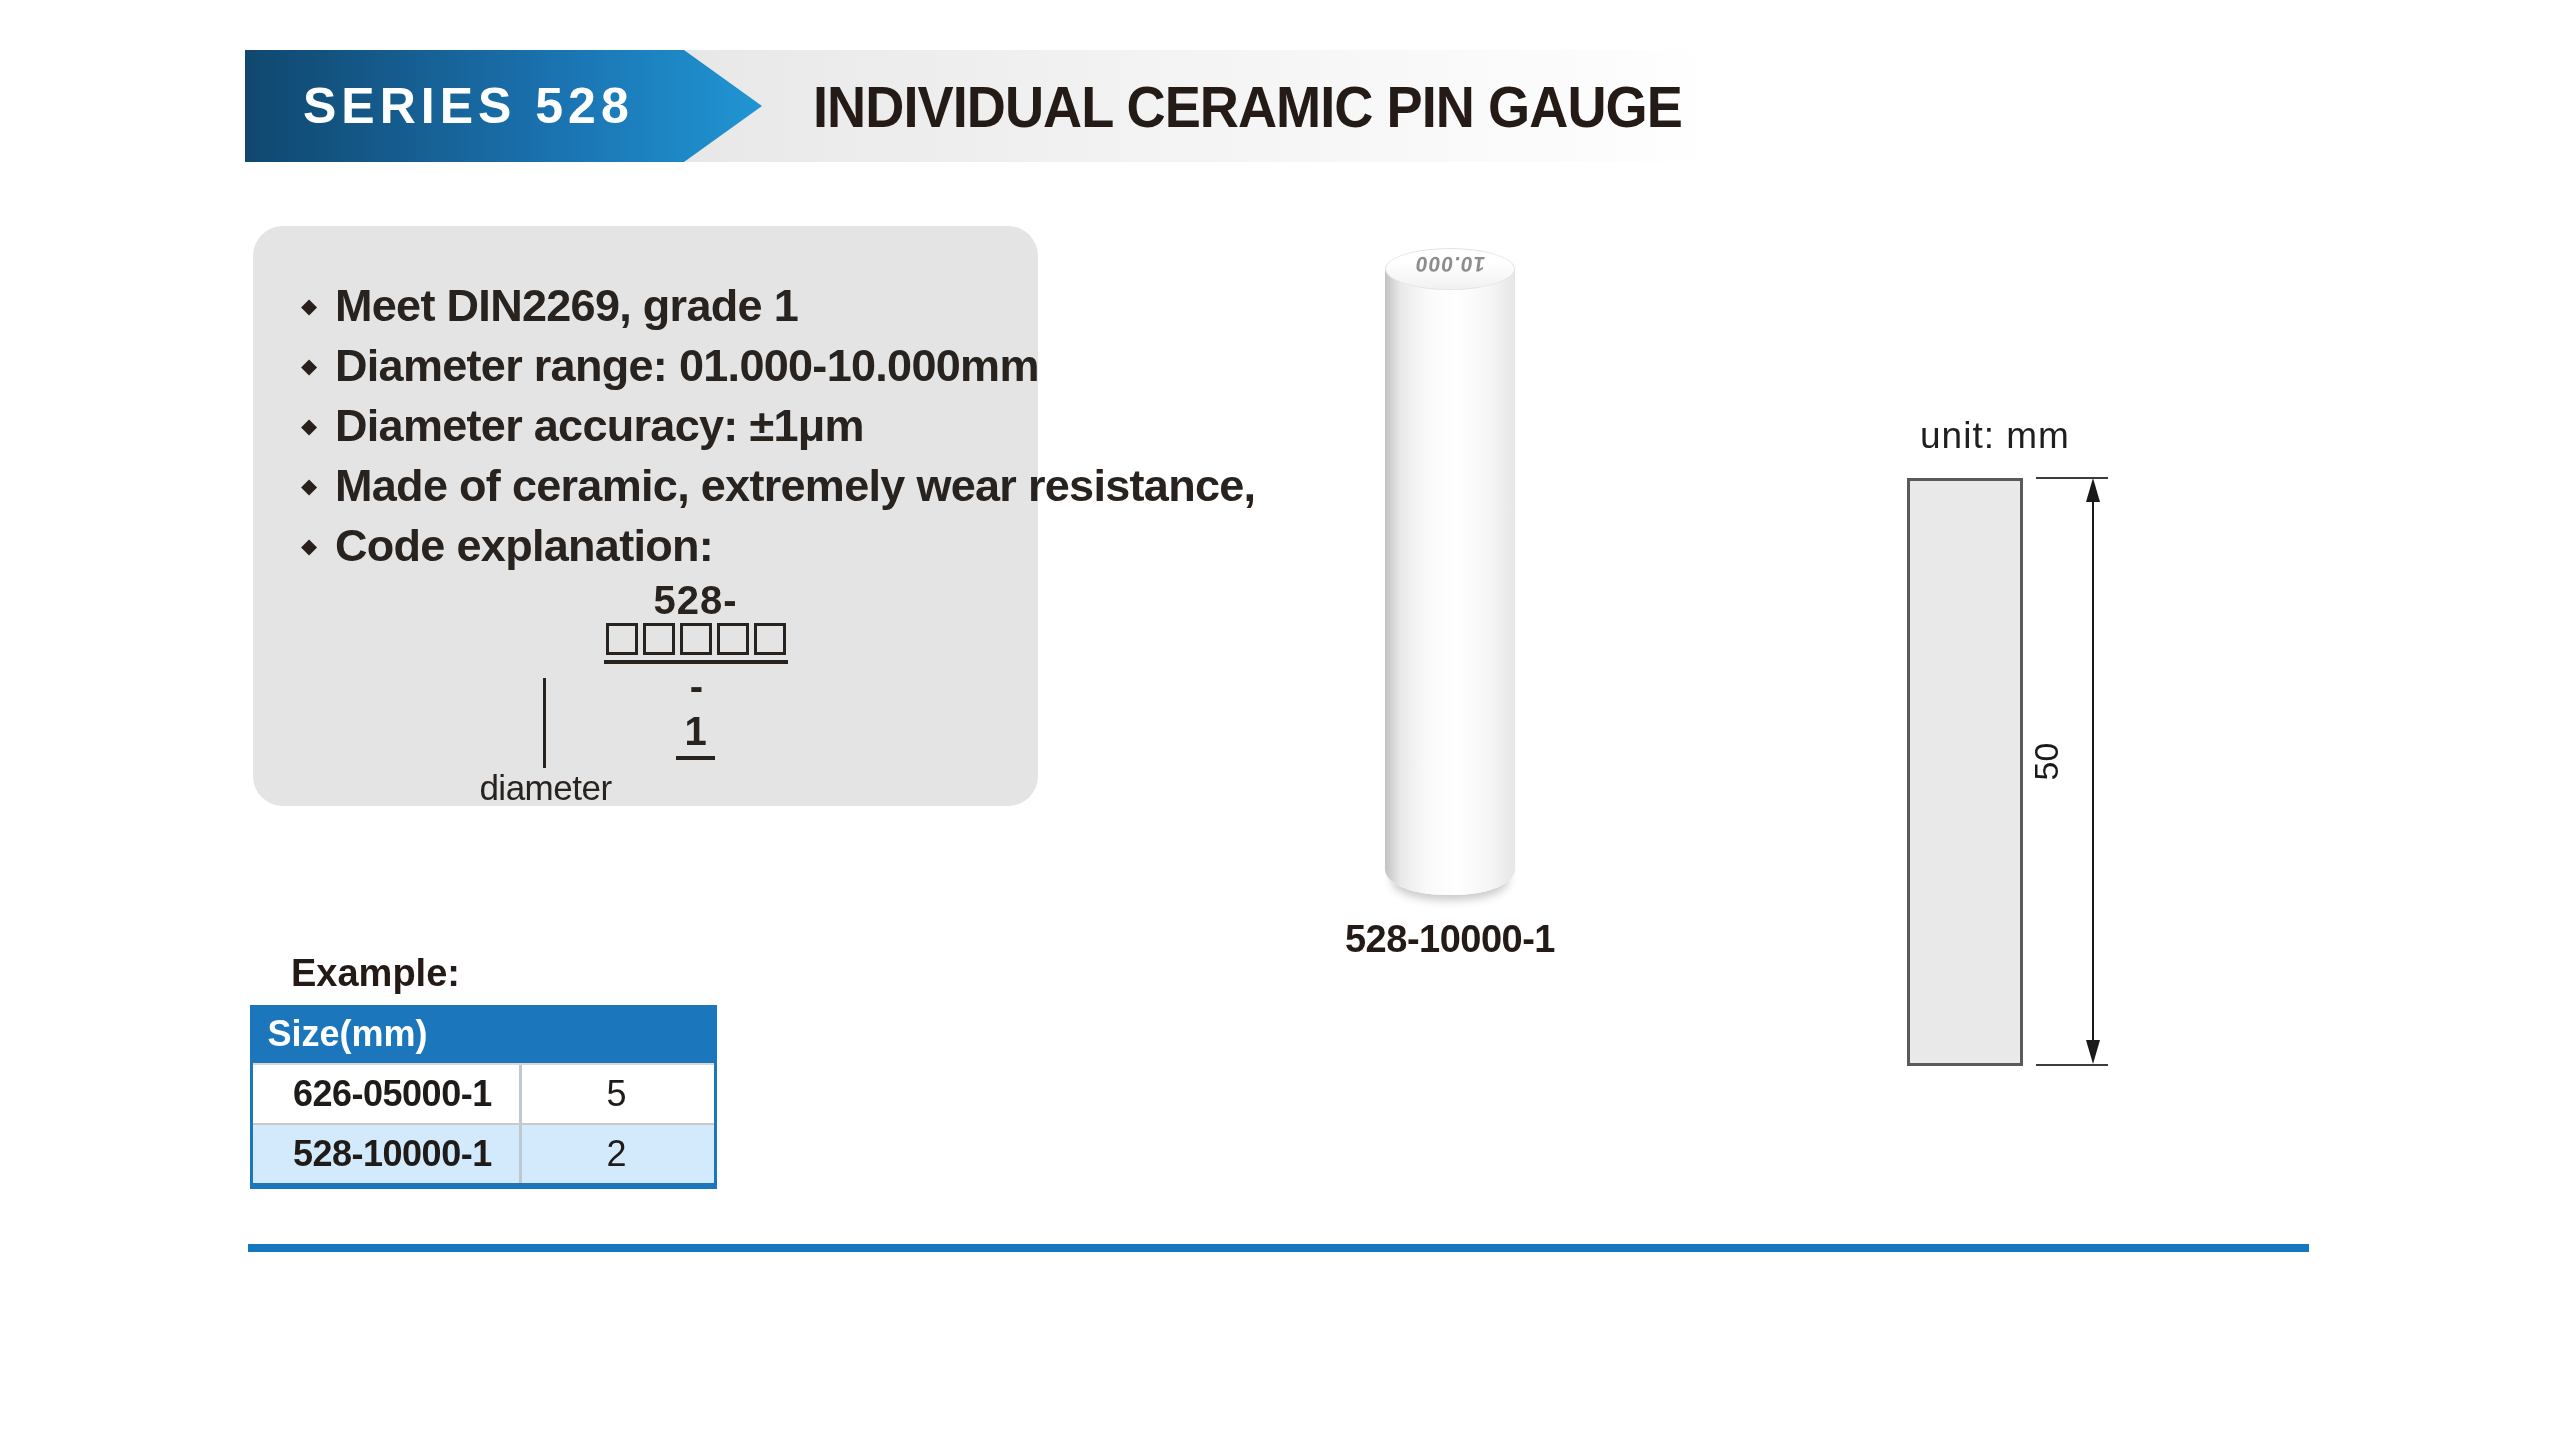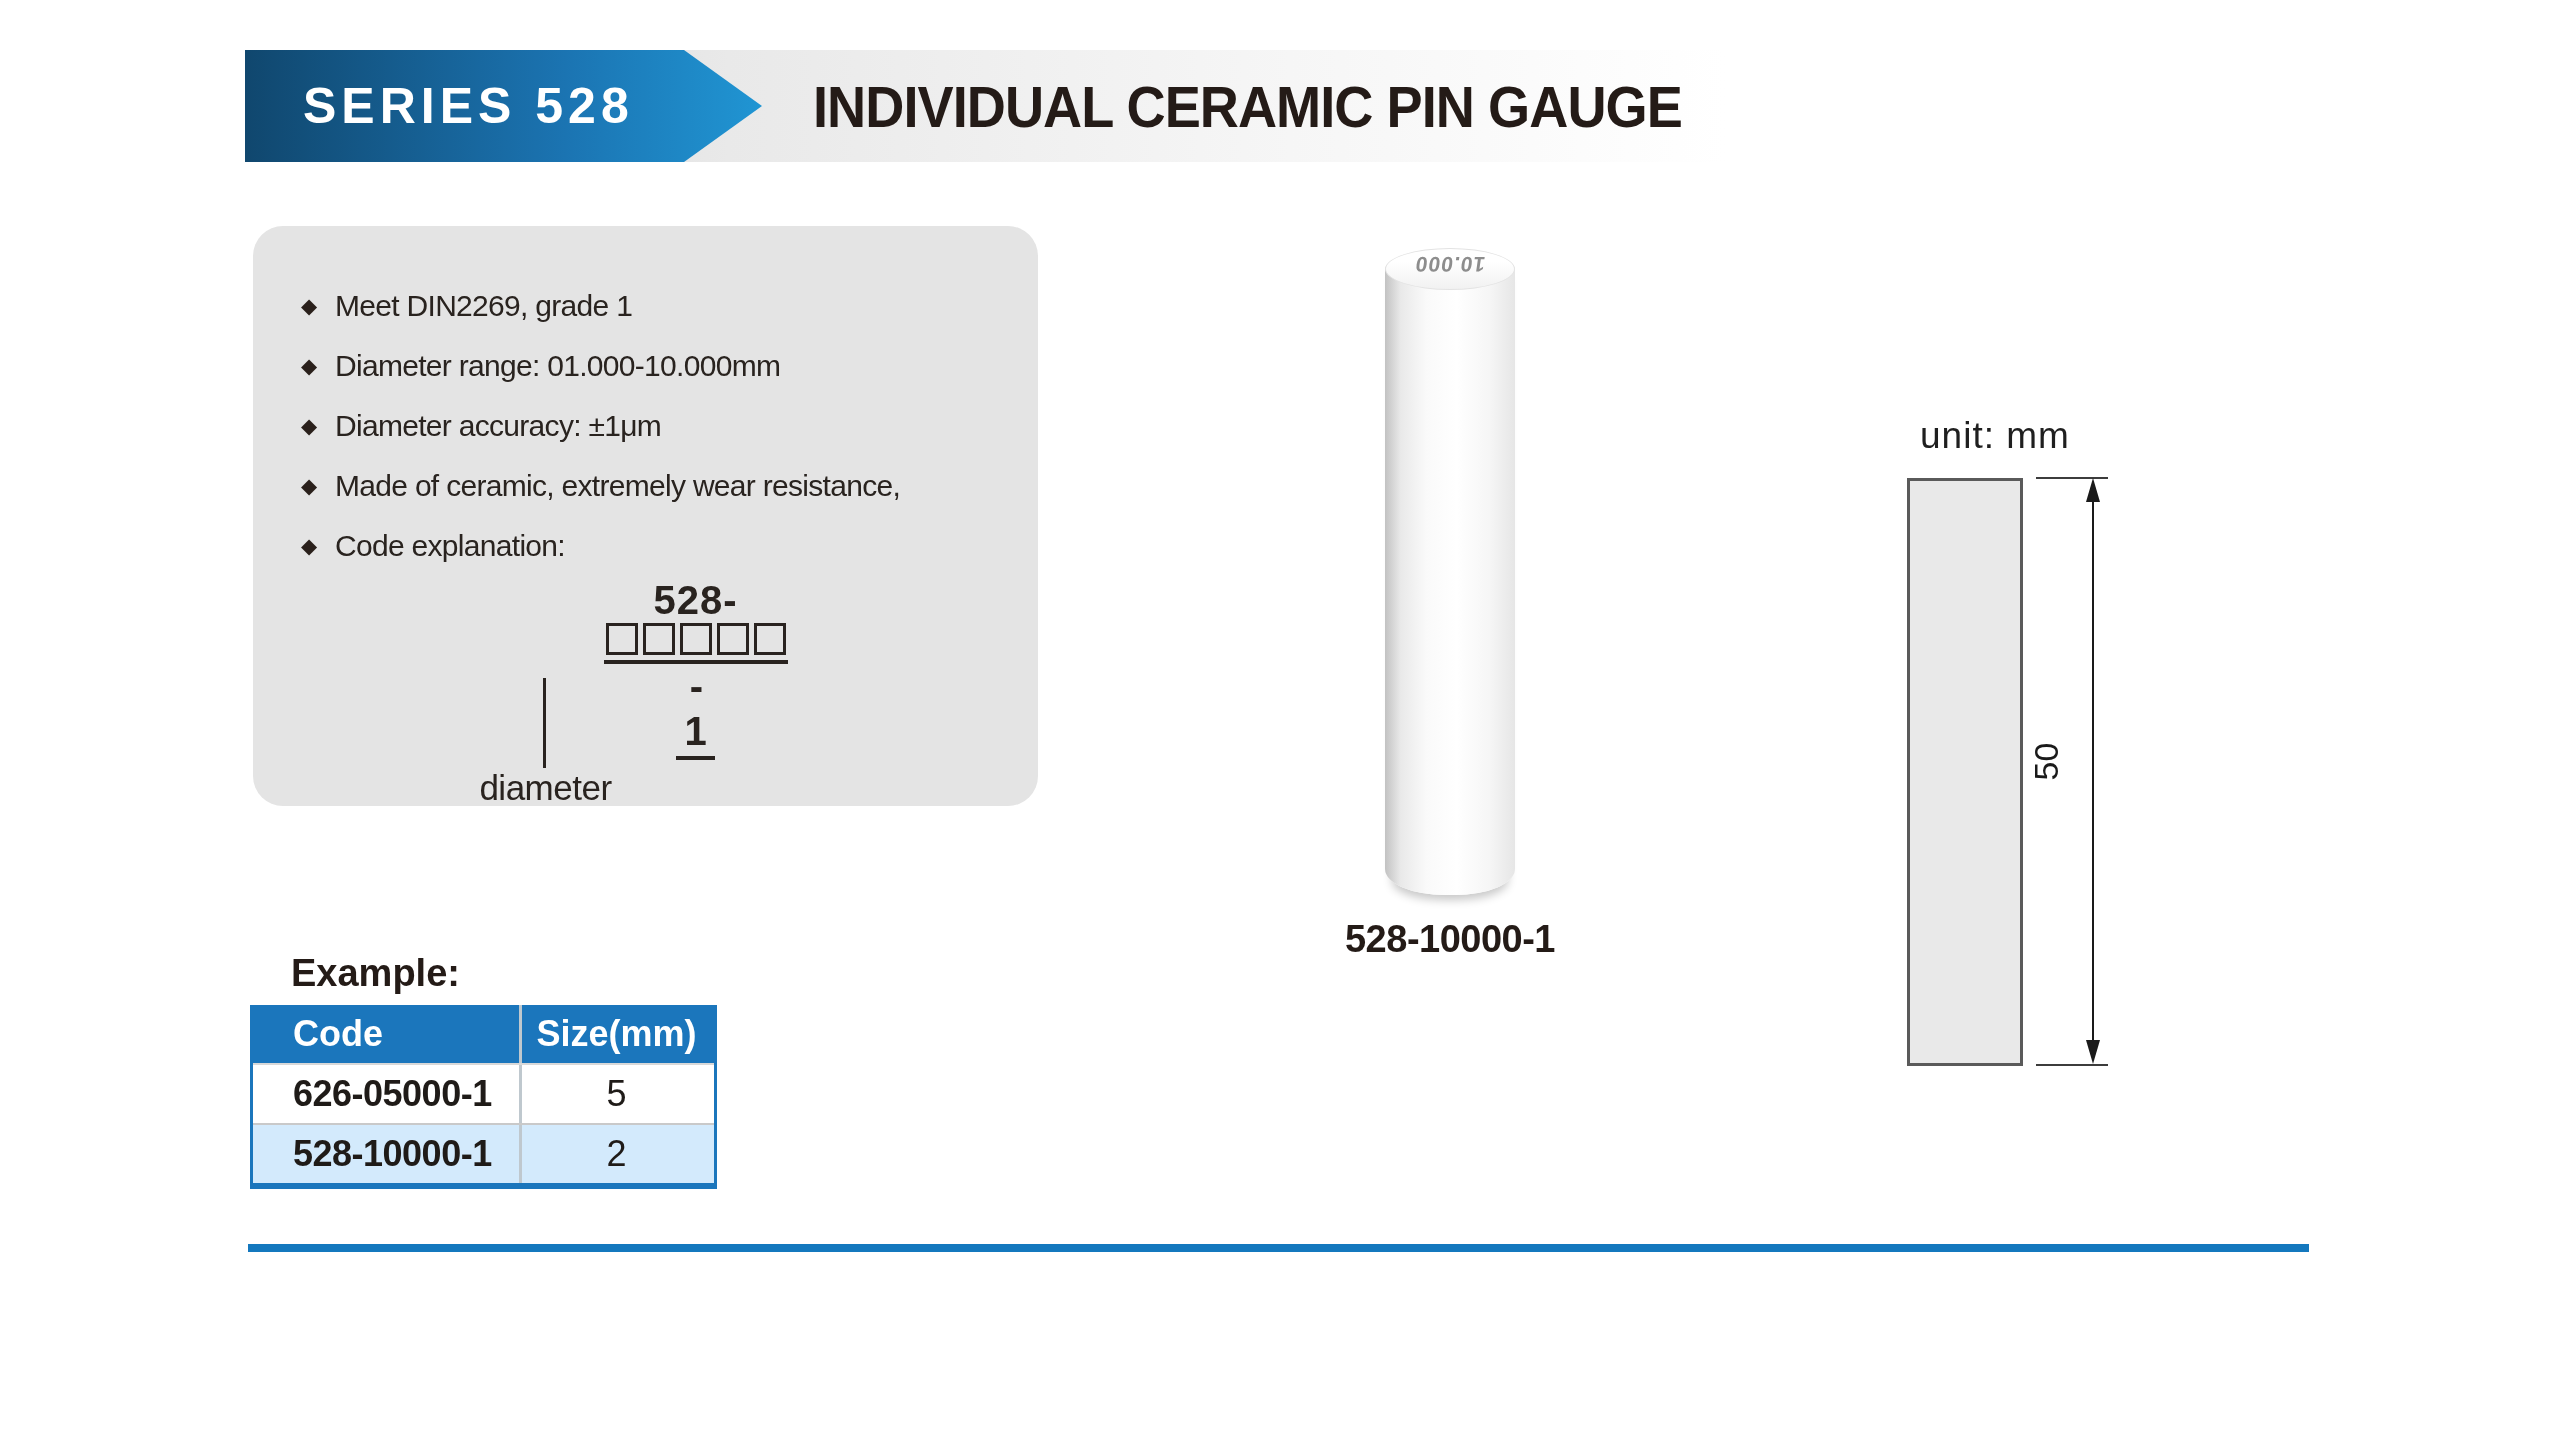--- a/index.html
+++ b/index.html
@@ -27,21 +27,21 @@
     transform:scaleX(0.95); transform-origin:left center; white-space:nowrap;
   }
   
   .features-box {
     position:absolute; left:253px; top:226px; width:785px; height:580px;
     background:#e4e4e4; border-radius:30px; box-sizing:border-box;
     padding:50px 36px 0 48px;
   }
   .feature-item { display:flex; min-height:60px; line-height:60px; }
   .feature-bullet { width:34px; font-size:21px; color:#2a201b; flex:0 0 34px; }
-  .feature-text { font-size:30px; letter-spacing:-0.7px; color:#29231f; white-space:nowrap; }
+  .feature-text { font-size:45px; letter-spacing:-0.7px; color:#29231f; white-space:nowrap;font-weight:bold; }
   .feature-text2 { font-size:34px; letter-spacing:-0.7px; line-height:60px; margin-left:34px; white-space:nowrap; }
   .code-line { margin-left:88px; margin-top:2px; display:flex; align-items:center; height:52px;flex-direction:column; }
   .code-prefix { font-size:40px; font-weight:bold; letter-spacing:1px; }
   .code-boxes { display:inline-flex; gap:5px; padding:0 2px 5px 2px; border-bottom:4px solid #29231f; }
   .code-box { width:26px; height:26px; border:3px solid #29231f; background:transparent; }
   .code-dash { font-size:40px; font-weight:bold; margin:0 4px 0 6px; }
   .code-suffix { font-size:40px; font-weight:bold; border-bottom:4px solid #29231f; padding:0 8px 2px 8px; }
   .pointer-line { position:absolute; left:290px; top:452px; width:3px; height:90px; background:#29231f; }
   .diameter-label { position:absolute; left:190px; top:542px; width:205px; text-align:center; font-size:35px; letter-spacing:-0.5px; }
   
@@ -185,21 +185,20 @@
   <div class="dim-arrow dim-arrow-down"></div>
   <div class="dim-text">50</div>
 
   <div class="gauge-tab">
     <span class="gauge-text">GAUGE</span>
   </div>
 
   <div class="example-heading">Example:</div>
   <div class="example-table">
     <div class="t-row header">
-      <div class="t-cell t-c1">Code</div>
       <div class="t-cell t-c2">Size(mm)</div>
     </div>
     <div class="t-row r1">
       <div class="t-cell t-c1 code-cell">626-05000-1</div>
       <div class="t-cell t-c2 size-cell">5</div>
     </div>
     <div class="t-row r2">
       <div class="t-cell t-c1 code-cell">528-10000-1</div>
       <div class="t-cell t-c2 size-cell">2</div>
     </div>

